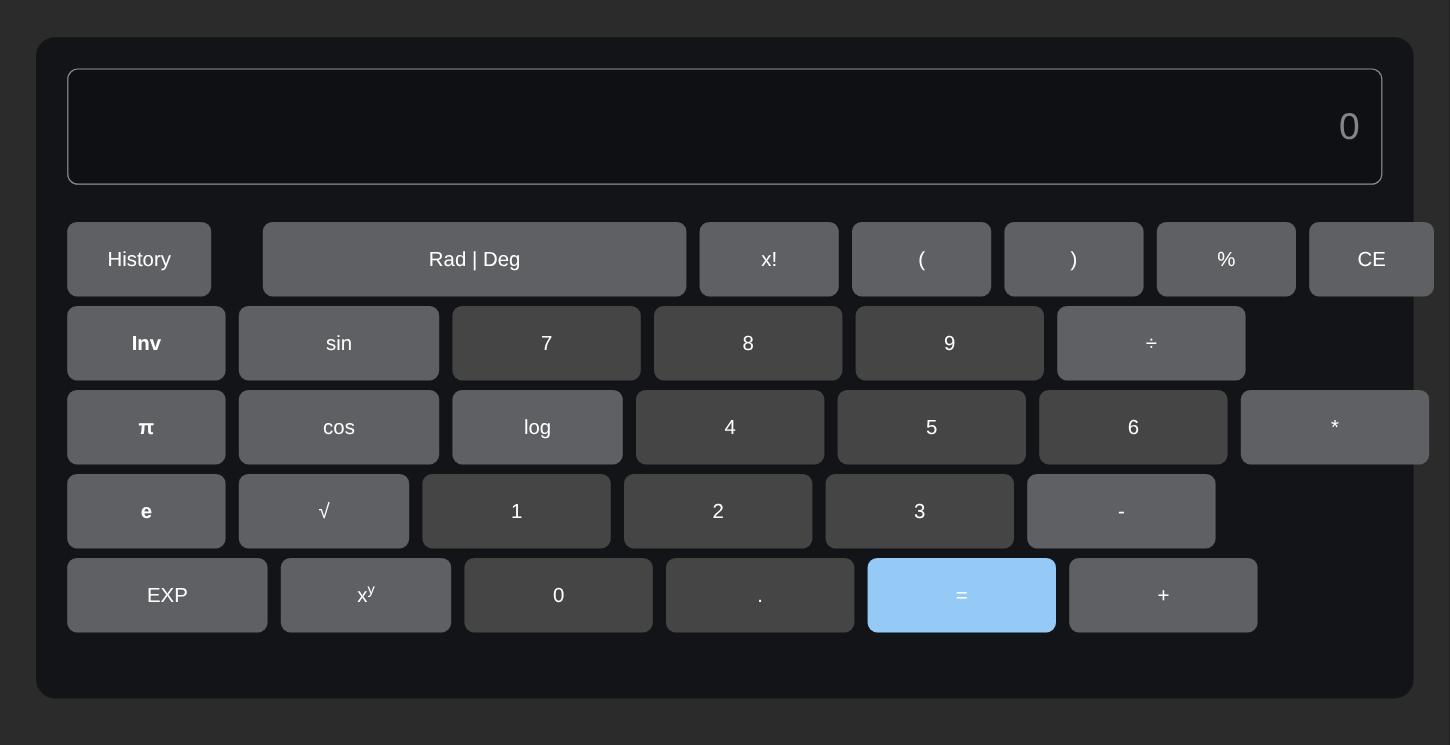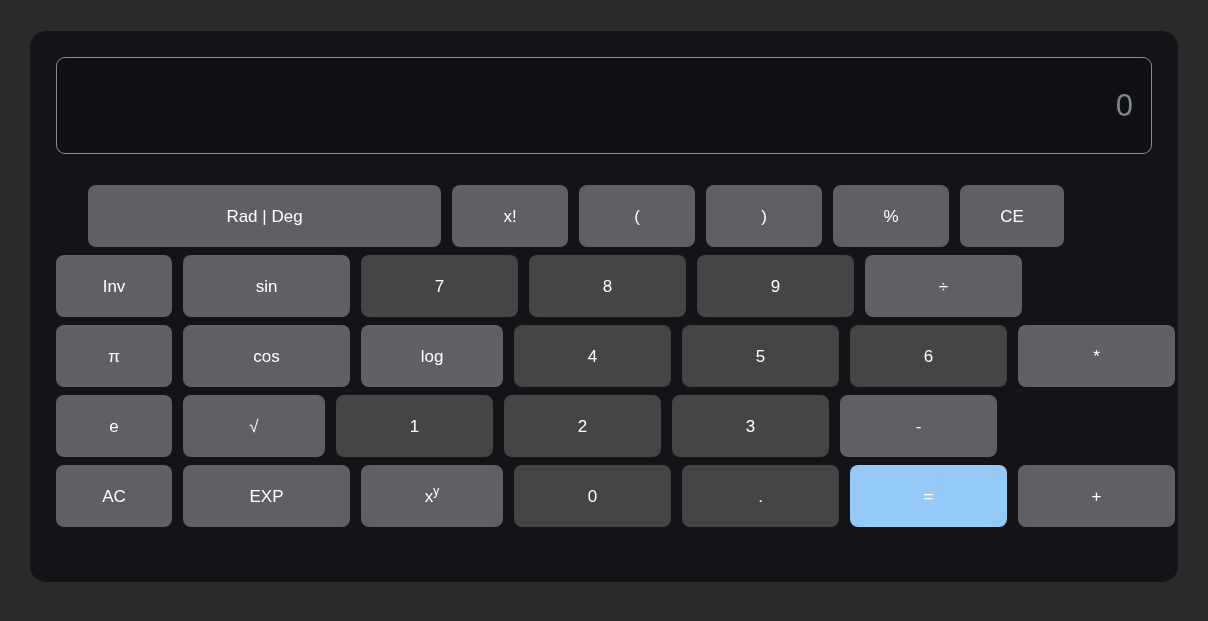--- a/index.html
+++ b/index.html
@@ -79,21 +79,21 @@
     justify-content: center;
     cursor: pointer;
     padding: 0;
     white-space: nowrap;
     user-select: none;
     background: #5e6064;
     flex: none;
   }
 
   
-  .key.c1 { width: 116px; }
+  .key.c1 { width: 132px; font-weight: bold; }
   .key.c2 { width: 167px; }
   .key.c3 { width: 142px; }
   .key.c4 { width: 157px; }
   .key.c5 { width: 157px; }
   .key.c6 { width: 157px; }
   .key.c7 { width: 157px; }
 
   
   .key.r1-history { width: 120px; }
   .key.r1-raddeg  { width: 353px; margin-left: 32px; }
@@ -120,20 +120,21 @@
 
 <div class="calculator-panel">
 
   <div class="display">
     <span class="display-value">0</span>
   </div>
 
   <div class="keypad">
 
     <div class="keypad-row">
+      <button class="key func r1-history">History</button>
       <button class="key func r1-raddeg">Rad | Deg</button>
       <button class="key func r1-fact">x!</button>
       <button class="key func r1-paren">(</button>
       <button class="key func r1-paren">)</button>
       <button class="key func r1-pct">%</button>
       <button class="key func r1-ce">CE</button>
     </div>
 
     <div class="keypad-row">
       <button class="key func c1">Inv</button>
@@ -157,21 +158,20 @@
     <div class="keypad-row">
       <button class="key func c1">e</button>
       <button class="key func c3">√</button>
       <button class="key number c4">1</button>
       <button class="key number c5">2</button>
       <button class="key number c6">3</button>
       <button class="key operator c7">-</button>
     </div>
 
     <div class="keypad-row">
-      <button class="key func c1">AC</button>
       <button class="key func c2">EXP</button>
       <button class="key func c3">
         <span>x</span>
           <span class="sup">y</span>
       </button>
       <button class="key number c4">0</button>
       <button class="key number c5">.</button>
       <button class="key equals c6">=</button>
       <button class="key operator c7">+</button>
     </div>

